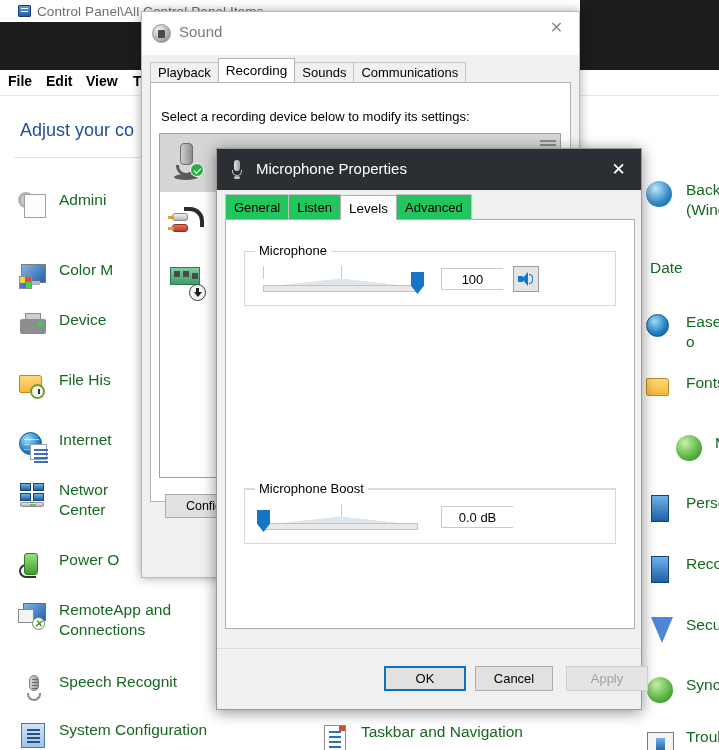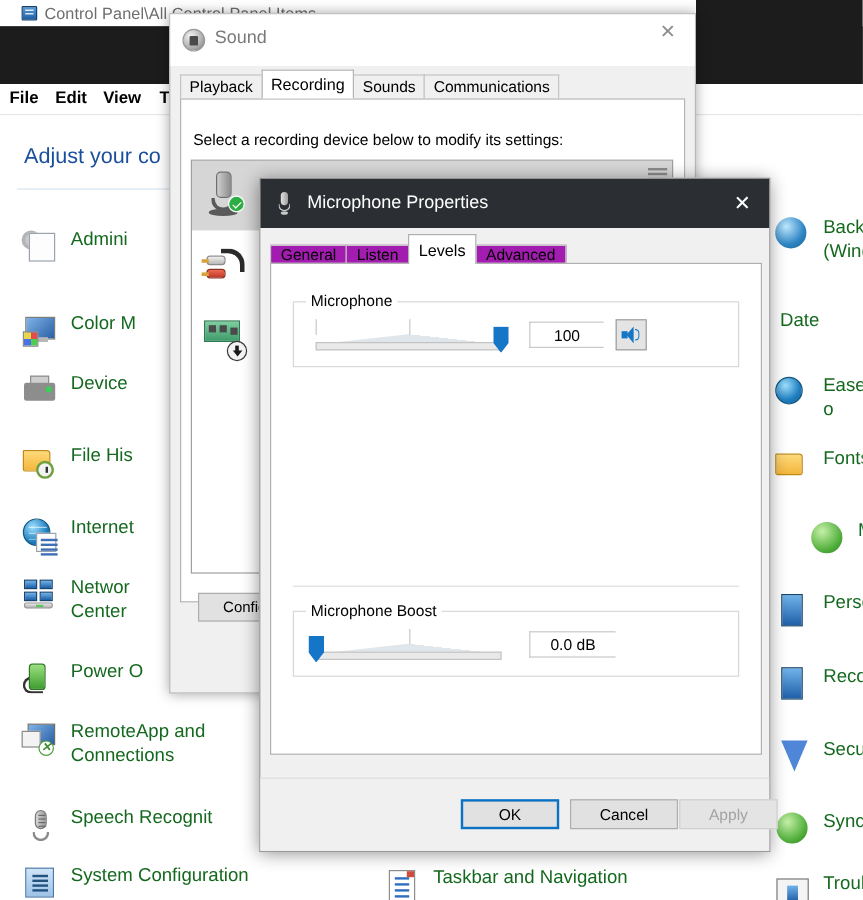--- a/index.html
+++ b/index.html
@@ -137,22 +137,22 @@
   }
   .mp-title{position:absolute;left:0;top:0;width:424px;height:41px;background:#2b2f33;}
   .mp-title .ic{position:absolute;left:14px;top:11px;width:12px;height:20px;}
   .mp-title .ic .m{position:absolute;left:3px;top:0;width:6px;height:11px;border-radius:3px;background:linear-gradient(90deg,#e2e2e2,#9d9d9d);}
   .mp-title .ic .s{position:absolute;left:1px;top:10px;width:10px;height:6px;border:1.5px solid #c8c8c8;border-top:none;border-radius:0 0 6px 6px;box-sizing:border-box;}
   .mp-title .ic .f{position:absolute;left:3px;top:16px;width:6px;height:3px;border-radius:50%;background:#c8c8c8;}
   .mp-title .tx{position:absolute;left:39px;top:11px;font-size:15px;color:#ffffff;}
   .mp-close{position:absolute;right:0;top:0;width:45px;height:41px;display:flex;align-items:center;justify-content:center;font-size:17px;color:#ffffff;}
 
   .mp-tabs{position:absolute;left:8px;top:46px;height:25px;display:flex;align-items:flex-end;}
-  .mp-tab{height:16px;padding:0 8px;display:flex;align-items:center;font-size:13px;color:#000;
-      background:#a21caf;border:1px solid #c4c4c4;border-bottom:none;box-sizing:border-box;margin-right:-1px;}
+  .mp-tab{height:26px;padding:0 8px;display:flex;align-items:center;font-size:13px;color:#000;
+      background:#22c55e;border:1px solid #c4c4c4;border-bottom:none;box-sizing:border-box;margin-right:-1px;}
   .mp-tab.sel{background:#ffffff;height:25px;position:relative;z-index:3;border-color:#b0b0b0;font-size:13.5px;}
 
   .mp-page{position:absolute;left:8px;top:70px;width:410px;height:410px;background:#ffffff;border:1px solid #b0b0b0;box-sizing:border-box;}
 
   .grp{position:absolute;border:1px solid #d8d8d8;box-sizing:border-box;}
   .grp > .cap{position:absolute;left:10px;top:-9px;background:#ffffff;padding:0 4px;font-size:13px;color:#000;}
 
   .slider{position:absolute;height:26px;}
   .slider .tri{position:absolute;left:0;bottom:5px;width:100%;height:17px;
       background:linear-gradient(to top right,#dfe6ec 0,#dfe6ec 50%,transparent 50%);
@@ -173,21 +173,21 @@
   .spk .w1{position:absolute;left:11px;top:2px;width:4px;height:10px;border:1.6px solid #1575c6;border-left:none;border-radius:0 6px 6px 0;box-sizing:border-box;}
 
   .mp-sep{position:absolute;left:18px;top:268px;width:372px;height:1px;background:#dedede;}
 
   .mp-footer{position:absolute;left:0;bottom:0;width:424px;height:60px;background:#f0f0f0;border-top:1px solid #dcdcdc;}
   .btn{position:absolute;top:17px;height:25px;font-size:13px;color:#000;display:flex;align-items:center;justify-content:center;
       background:#e1e1e1;border:1px solid #adadad;box-sizing:border-box;}
   .btn.primary{background:#e1e1e1;border:2px solid #0a72c4;}
   .btn.disabled{color:#a3a3a3;background:#e4e4e4;border-color:#cfcfcf;}
   #btn-ok{left:167px;width:82px;}
-  #btn-cancel{left:258px;width:90px;}
+  #btn-cancel{left:258px;width:78px;}
   #btn-apply{left:349px;width:82px;text-align:right;}
 
   .dark-strip{position:absolute;left:580px;top:0;width:139px;height:70px;background:#1c1c1c;}
   .dark-strip2{position:absolute;left:0;top:22px;width:141px;height:48px;background:#1c1c1c;}
 </style>
 </head>
 <body>
 
 <div id="explorer">
 
@@ -477,21 +477,21 @@
         <span class="spk">
             <i class="bx"></i>
             <i class="cn"></i>
             <i class="w1"></i>
           </span>
       </div>
     </div>
 
     <div class="mp-sep"></div>
 
-    <div class="grp" style="left:18px;top:289px;width:372px;height:55px;">
+    <div class="grp" style="left:18px;top:269px;width:372px;height:55px;">
       <span class="cap">Microphone Boost</span>
 
       <div class="slider" style="left:18px;top:14px;width:155px;">
         <div class="tri"></div>
         <div class="tick" style="left:50%;"></div>
         <div class="track"></div>
         <div class="thumb" style="left:-6px;"></div>
       </div>
 
       <div class="valbox" style="left:196px;top:16px;width:72px;">0.0 dB</div>

